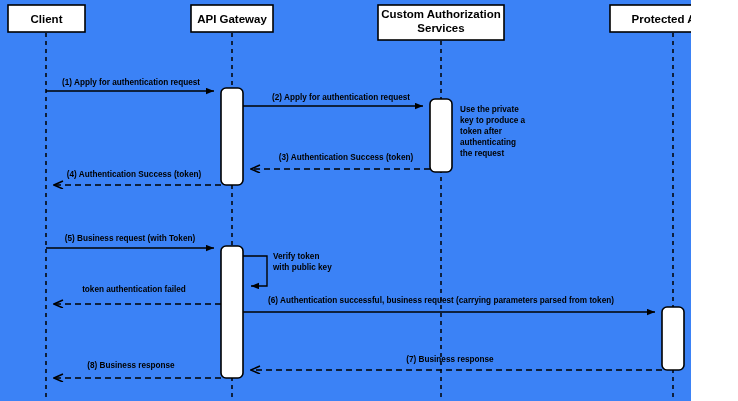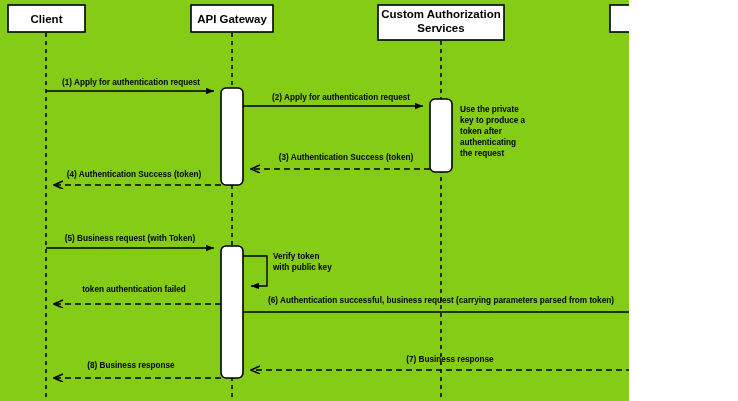--- a/index.html
+++ b/index.html
@@ -2,23 +2,23 @@
 <html><head>
 <meta charset="utf-8">
 <style>
   html, body {
     margin: 0;
     padding: 0;
     background: #ffffff;
   }
   #diagram-root {
     position: relative;
-    width: 629px;
+    width: 691px;
     height: 401px;
-    background: #84cc16;
+    background: #3b82f6;
     font-family: "Liberation Sans", sans-serif;
     overflow: hidden;
   }
   svg#seq-svg {
     display: block;
     width: 738px;
     height: 401px;
   }
   .participant-box {
     fill: #ffffff;

